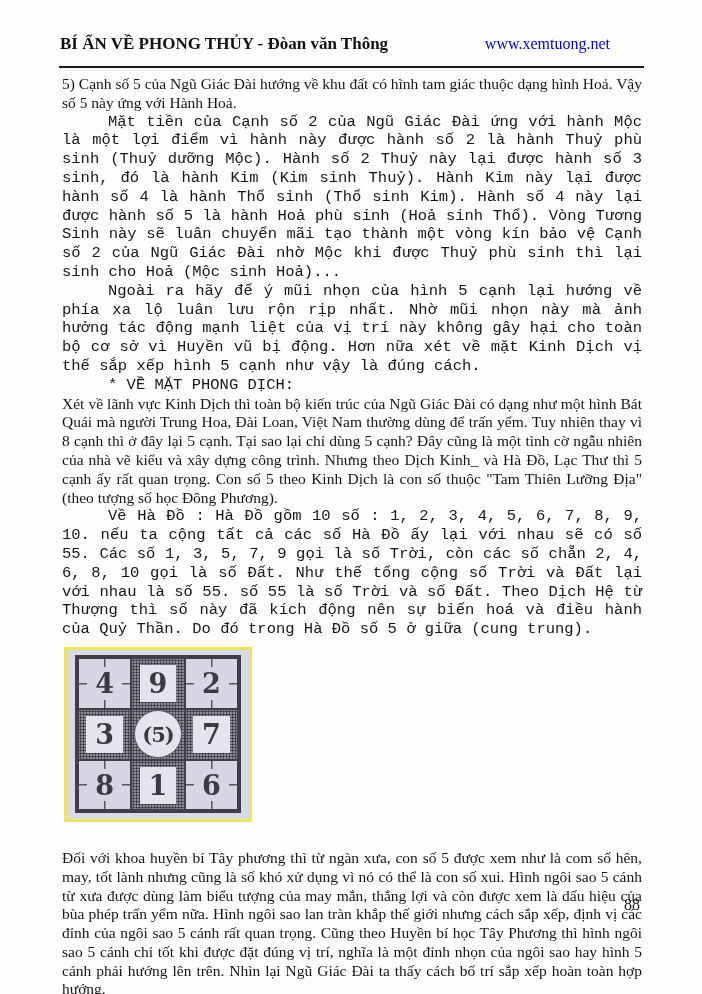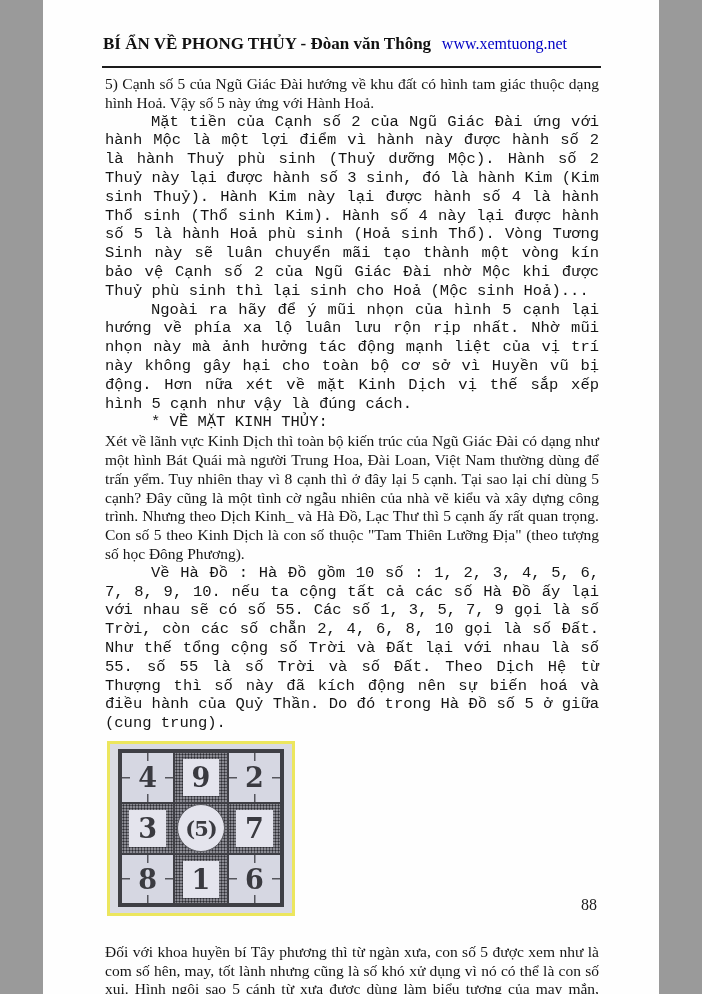--- a/index.html
+++ b/index.html
@@ -1,18 +1,18 @@
 <!DOCTYPE html>
 <html><head>
 <meta charset="utf-8">
 <style>
   html,body{margin:0;padding:0;background:#9a9a9a;}
   .page{
     position:relative;
-    width:616px;height:994px;
+    width:702px;height:994px;
     background:#fefefe;
     margin:0 auto;
     overflow:hidden;
     font-family:"Liberation Serif", serif;
     color:#141414;
   }
   
   .hdr{
     position:absolute;left:60px;right:58px;top:34px;
     display:flex;justify-content:space-between;align-items:baseline;
@@ -108,21 +108,21 @@
   <div class="hdr">
     <span class="hdr-title">BÍ ẨN VỀ PHONG THỦY  - Đòan văn Thông</span>
     <span class="hdr-link">www.xemtuong.net</span>
   </div>
   <div class="hdr-rule"></div>
 
   <div class="content">
     <p>5) Cạnh số 5 của Ngũ Giác Đài hướng về khu đất có hình tam giác thuộc dạng hình Hoả. Vậy số 5 này ứng với Hành Hoả.</p>
     <p class="indent">Mặt tiền của Cạnh số 2 của Ngũ Giác Đài ứng với hành Mộc là một lợi điểm vì hành này được hành số 2 là hành Thuỷ phù sinh (Thuỷ dưỡng Mộc). Hành số 2 Thuỷ này lại được hành số 3 sinh, đó là hành Kim (Kim sinh Thuỷ). Hành Kim này lại được hành số 4 là hành Thổ sinh (Thổ sinh Kim). Hành số 4 này lại được hành số 5 là hành Hoả phù sinh (Hoả sinh Thổ). Vòng Tương Sinh này sẽ luân chuyển mãi tạo thành một vòng kín bảo vệ Cạnh số 2 của Ngũ Giác Đài nhờ Mộc khi được Thuỷ phù sinh thì lại sinh cho Hoả (Mộc sinh Hoả)...</p>
     <p class="indent">Ngoài ra hãy để ý mũi nhọn của hình 5 cạnh lại hướng về phía xa lộ luân lưu rộn rịp nhất. Nhờ mũi nhọn này mà ảnh hưởng tác động mạnh liệt của vị trí này không gây hại cho toàn bộ cơ sở vì Huyền vũ bị động. Hơn nữa xét về mặt Kinh Dịch vị thế sắp xếp hình 5 cạnh như vậy là đúng cách.</p>
-    <p class="indent">* VỀ MẶT KINH THỦY:</p>
+    <p class="indent">* VỀ MẶT PHONG DỊCH:</p>
     <p>Xét về lãnh vực Kinh Dịch thì toàn bộ kiến trúc của  Ngũ Giác Đài có dạng như một hình Bát Quái mà người Trung Hoa, Đài Loan, Việt Nam thường dùng để trấn yểm. Tuy nhiên thay vì 8 cạnh thì ở đây lại 5 cạnh. Tại sao lại chỉ dùng 5 cạnh? Đây cũng là một tình cờ ngẫu nhiên của nhà vẽ kiểu và xây dựng công trình. Nhưng theo Dịch Kinh_ và Hà Đồ, Lạc Thư thì 5 cạnh ấy rất quan trọng. Con số 5 theo Kinh Dịch là con số thuộc "Tam Thiên Lưỡng Địa" (theo tượng số học Đông Phương).</p>
     <p class="indent">Về Hà Đồ : Hà Đồ gồm 10 số : 1, 2, 3, 4, 5, 6, 7, 8, 9, 10. nếu ta cộng tất cả các số Hà Đồ ấy lại với nhau sẽ có số 55. Các số 1, 3, 5, 7, 9 gọi là số Trời, còn các số chẵn 2, 4, 6, 8, 10 gọi là số Đất. Như thế tổng cộng số Trời và Đất lại với nhau là số 55. số 55 là số Trời và số Đất. Theo Dịch Hệ từ Thượng thì số này đã kích động nên sự biến hoá và điều hành của Quỷ Thần. Do đó trong Hà Đồ số 5 ở giữa (cung trung).</p>
 
     <div class="ms-frame">
       <div class="ms-board">
         <div class="ms-cell ms-light">
           <span class="ms-num">4</span>
         </div>
         <div class="ms-cell ms-dark">
           <span class="ms-whitebox">

